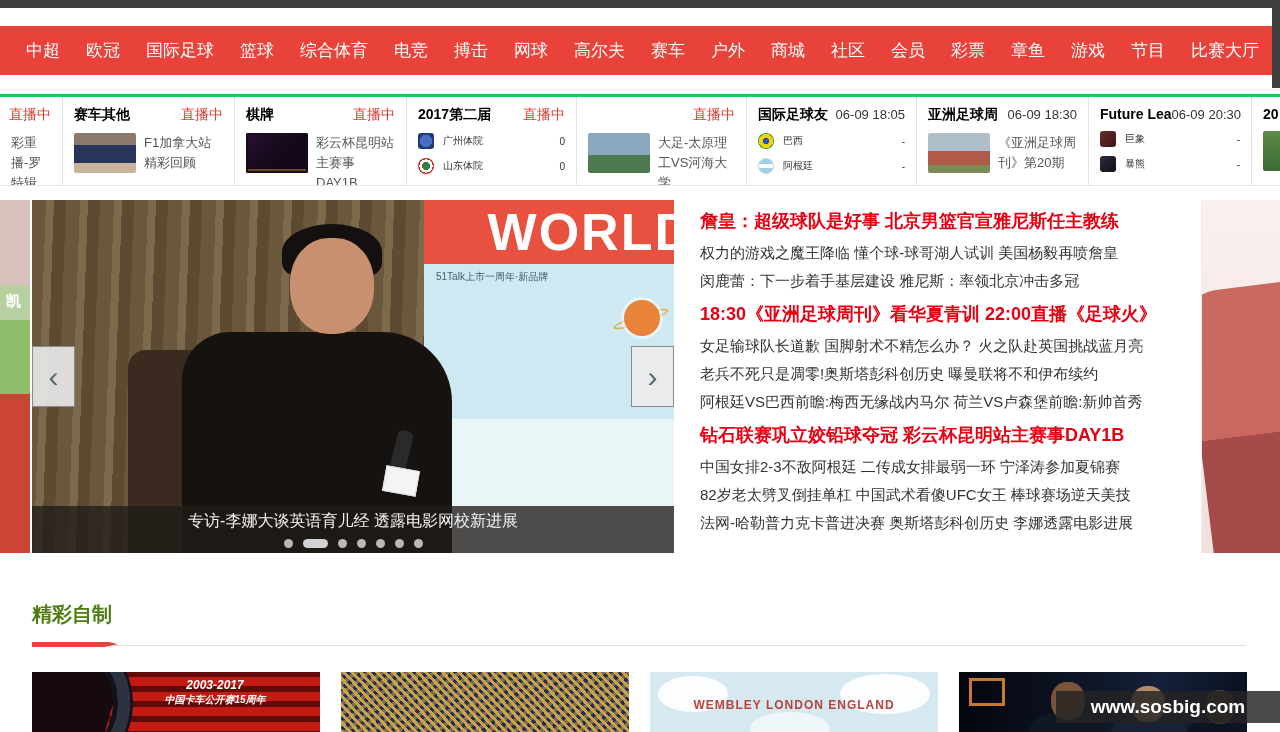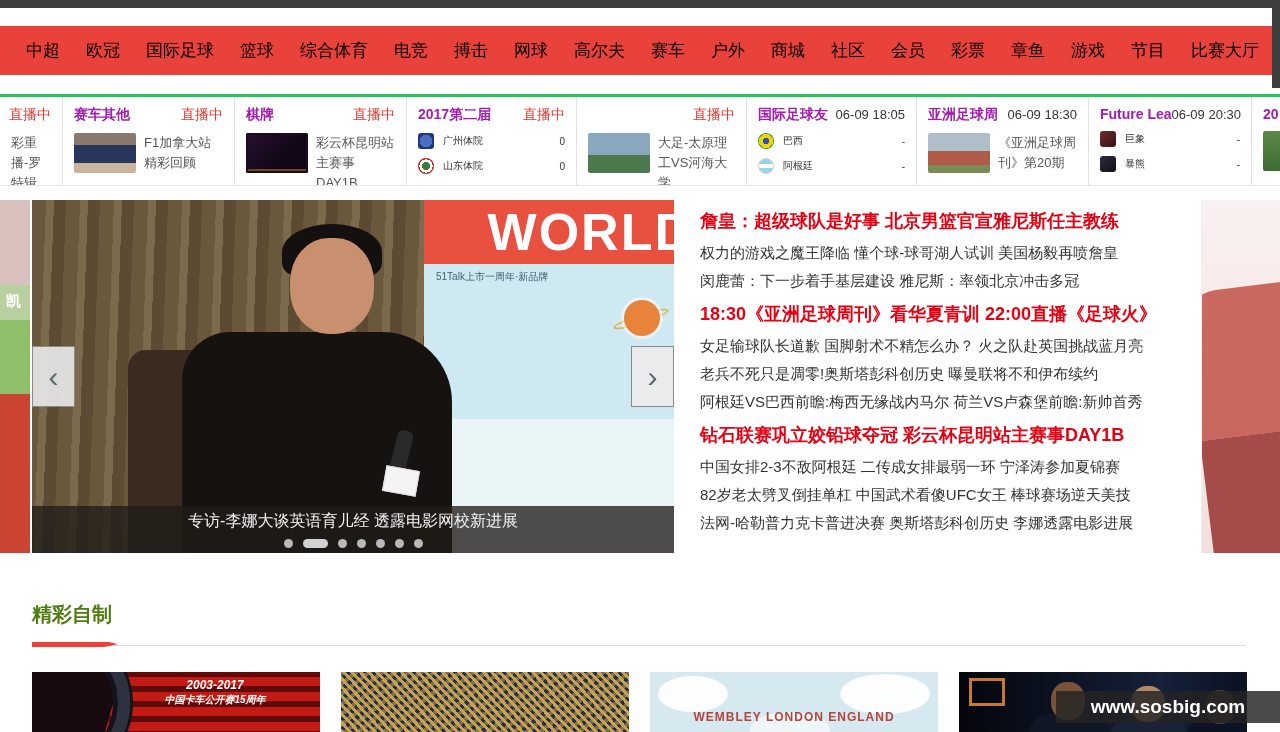--- a/index.html
+++ b/index.html
@@ -7,28 +7,28 @@
               font-family:"Liberation Sans","DejaVu Sans",sans-serif; }
   .page { position:relative; width:1280px; height:732px; background:#fff; }
 
   
   .topbar { position:absolute; top:0; left:0; width:1280px; height:8px; background:#3f3f3f; }
   .topbar-right { position:absolute; top:8px; right:0; width:8px; height:80px; background:#3f3f3f; }
 
   
   .nav { position:absolute; top:26px; left:0; width:1272px; height:49px; background:#e8423a;
          display:flex; align-items:center; padding-left:13px; }
-  .nav-item { color:#000000; font-size:17px; padding:0 13px; white-space:nowrap; cursor:pointer; }
+  .nav-item { color:#ffffff; font-size:17px; padding:0 13px; white-space:nowrap; cursor:pointer; }
 
   
   .live-row { position:absolute; top:94px; left:0; width:1280px; height:92px; background:#fff;
               border-top:3px solid #22c55e; border-bottom:1px solid #e6e6e6; display:flex; }
   .live-card { border-right:1px solid #e2e2e2; padding:9px 11px 6px; flex:none; overflow:hidden; cursor:pointer; }
   .lc-head { display:flex; justify-content:space-between; align-items:baseline; margin-bottom:9px; }
-  .lc-label { font-weight:bold; font-size:14px; color:#a21caf; white-space:nowrap; }
+  .lc-label { font-weight:bold; font-size:14px; color:#000000; white-space:nowrap; }
   .lc-time { font-size:13px; color:#333; white-space:nowrap; }
   .lc-status { font-size:14px; color:#e3372e; white-space:nowrap; }
   .lc-body { display:flex; gap:8px; }
   .lc-thumb { width:62px; height:40px; flex:none; border-radius:2px; }
   .lc-desc { font-size:13px; color:#555; line-height:20px; }
   .thumb-girls  { background:linear-gradient(180deg,#8a7a6e 0 30%,#28365c 30% 75%,#c9b39a 75%); }
   .thumb-poker  { background:linear-gradient(135deg,#2a1030,#120818 60%);
                   box-shadow:inset 0 0 0 2px #1a0c20, inset 0 -12px 0 -8px #6a4a1a; }
   .thumb-soccer { background:linear-gradient(180deg,#8aa7bd 0 55%,#4c7a4e 55%); }
   .thumb-asia   { background:linear-gradient(180deg,#aebfca 0 45%,#b05a4a 45% 80%,#7a8c56 80%); }
@@ -110,21 +110,21 @@
   .t1-line2 { font-size:10px; margin-top:1px; }
   .t2 { background:repeating-linear-gradient(47deg,#c9a24a 0 3px,#223055 3px 6px); }
   .t2-overlay { position:absolute; inset:0;
     background:repeating-linear-gradient(-38deg,rgba(0,0,0,0) 0 4px,rgba(201,162,74,.55) 4px 8px); }
   .t3 { background:#d6e8f0; }
   .t3-cloud { position:absolute; border-radius:50%; background:rgba(255,255,255,.9); }
   .t3-c1 { left:8px; top:4px; width:70px; height:36px; }
   .t3-c2 { left:190px; top:2px; width:90px; height:40px; }
   .t3-c3 { left:100px; top:40px; width:80px; height:34px; background:rgba(255,255,255,.6); }
   .t3-text { position:absolute; top:26px; width:100%; text-align:center; color:#b5453c;
-    font-weight:bold; font-size:12px; letter-spacing:1px;margin-top:12px; }
+    font-weight:bold; font-size:12px; letter-spacing:1px; }
   .t4 { background:linear-gradient(90deg,#04060c,#0d1424 40%,#15203a 70%,#0a1120); }
   .t4-hoop { position:absolute; left:10px; top:6px; width:36px; height:28px; border:3px solid #c87830; }
   .t4-head1 { position:absolute; left:92px; top:10px; width:34px; height:38px; background:#7a5438; border-radius:46%; }
   .t4-body1 { position:absolute; left:70px; top:42px; width:80px; height:100px; background:#101826; border-radius:20px 20px 0 0; }
   .t4-head2 { position:absolute; left:172px; top:14px; width:34px; height:36px; background:#b08968; border-radius:46%; }
   .t4-body2 { position:absolute; left:152px; top:46px; width:76px; height:96px; background:#1a2336; border-radius:18px 18px 0 0; }
   .t4-head3 { position:absolute; left:246px; top:18px; width:30px; height:34px; background:#51382a; border-radius:46%; }
   .t4-body3 { position:absolute; left:228px; top:48px; width:70px; height:94px; background:#0c1322; border-radius:16px 16px 0 0; }
 
   .watermark { position:absolute; left:1056px; top:691px; width:224px; height:32px;

